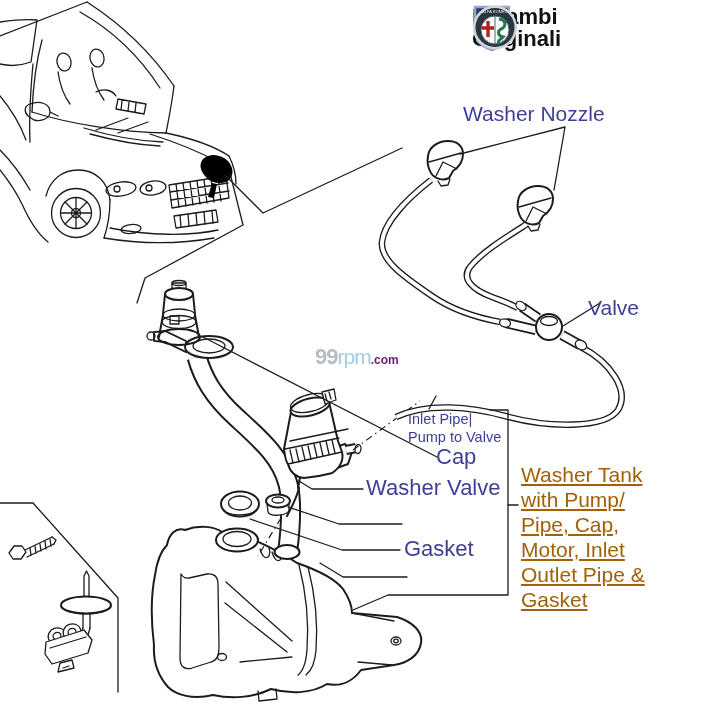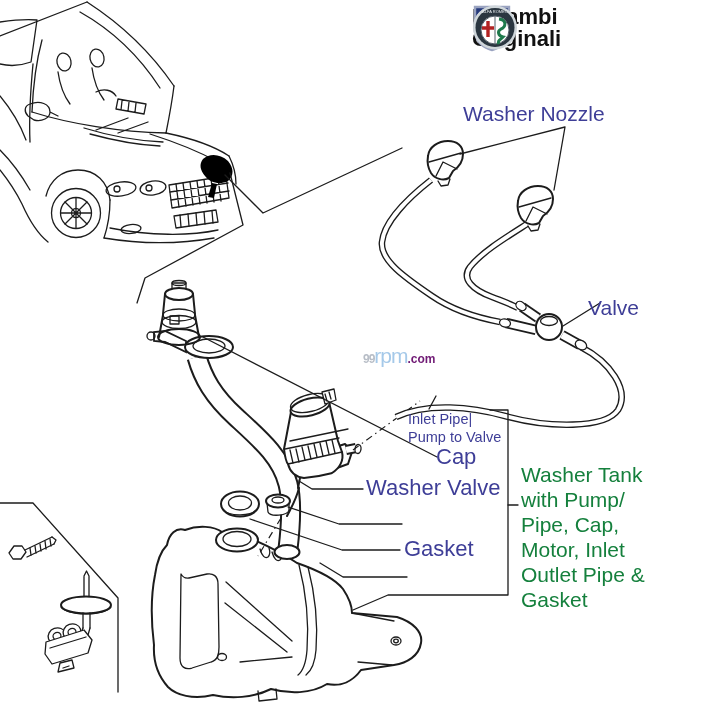--- a/index.html
+++ b/index.html
@@ -15,25 +15,25 @@
   .tube-i{stroke:#ffffff;fill:none;stroke-width:3.9;}
   .neck-o{stroke:#1c1c1c;fill:none;stroke-width:21;}
   .neck-i{stroke:#ffffff;fill:none;stroke-width:17;}
   .stub-o{stroke:#1c1c1c;fill:none;stroke-width:10.5;}
   .stub-i{stroke:#ffffff;fill:none;stroke-width:6.8;}
   .out-o{stroke:#1c1c1c;fill:none;stroke-width:10;}
   .out-i{stroke:#ffffff;fill:none;stroke-width:6;}
   .dash{stroke:#1c1c1c;fill:none;stroke-width:1.2;stroke-dasharray:7 4 1.5 4;}
   .lbl{position:absolute;color:#3e3e97;font-size:21px;line-height:23px;white-space:nowrap;}
   .lbl-sm{position:absolute;color:#3e3e97;font-size:14.5px;line-height:18px;white-space:nowrap;}
-  .tank-lbl{position:absolute;left:521px;top:462px;color:#15803d;font-size:21px;line-height:25px;}
+  .tank-lbl{position:absolute;left:521px;top:462px;color:#a16207;font-size:21px;line-height:25px;text-decoration:underline;}
   .brand{position:absolute;left:472px;top:4px;display:flex;align-items:flex-start;gap:5px;}
   .brand-text{color:#111;font-weight:bold;font-size:22px;line-height:22px;letter-spacing:0px;padding-top:2px;}
   .wm{position:absolute;left:315px;top:344px;display:flex;align-items:baseline;}
-  .wm99{color:#b7bdc6;font-size:12px;font-weight:bold;letter-spacing:-1px;margin-left:48px;}
+  .wm99{color:#b7bdc6;font-size:22px;font-weight:bold;letter-spacing:-1px;}
   .wmrpm{color:#a5c9e9;font-size:21px;font-weight:normal;letter-spacing:-1px;}
   .wmcom{color:#701a75;font-size:12px;font-weight:bold;}
 </style>
 </head>
 <body>
 
 <div class="canvas">
 
 <svg width="721" height="722" viewBox="0 0 721 722">
 

